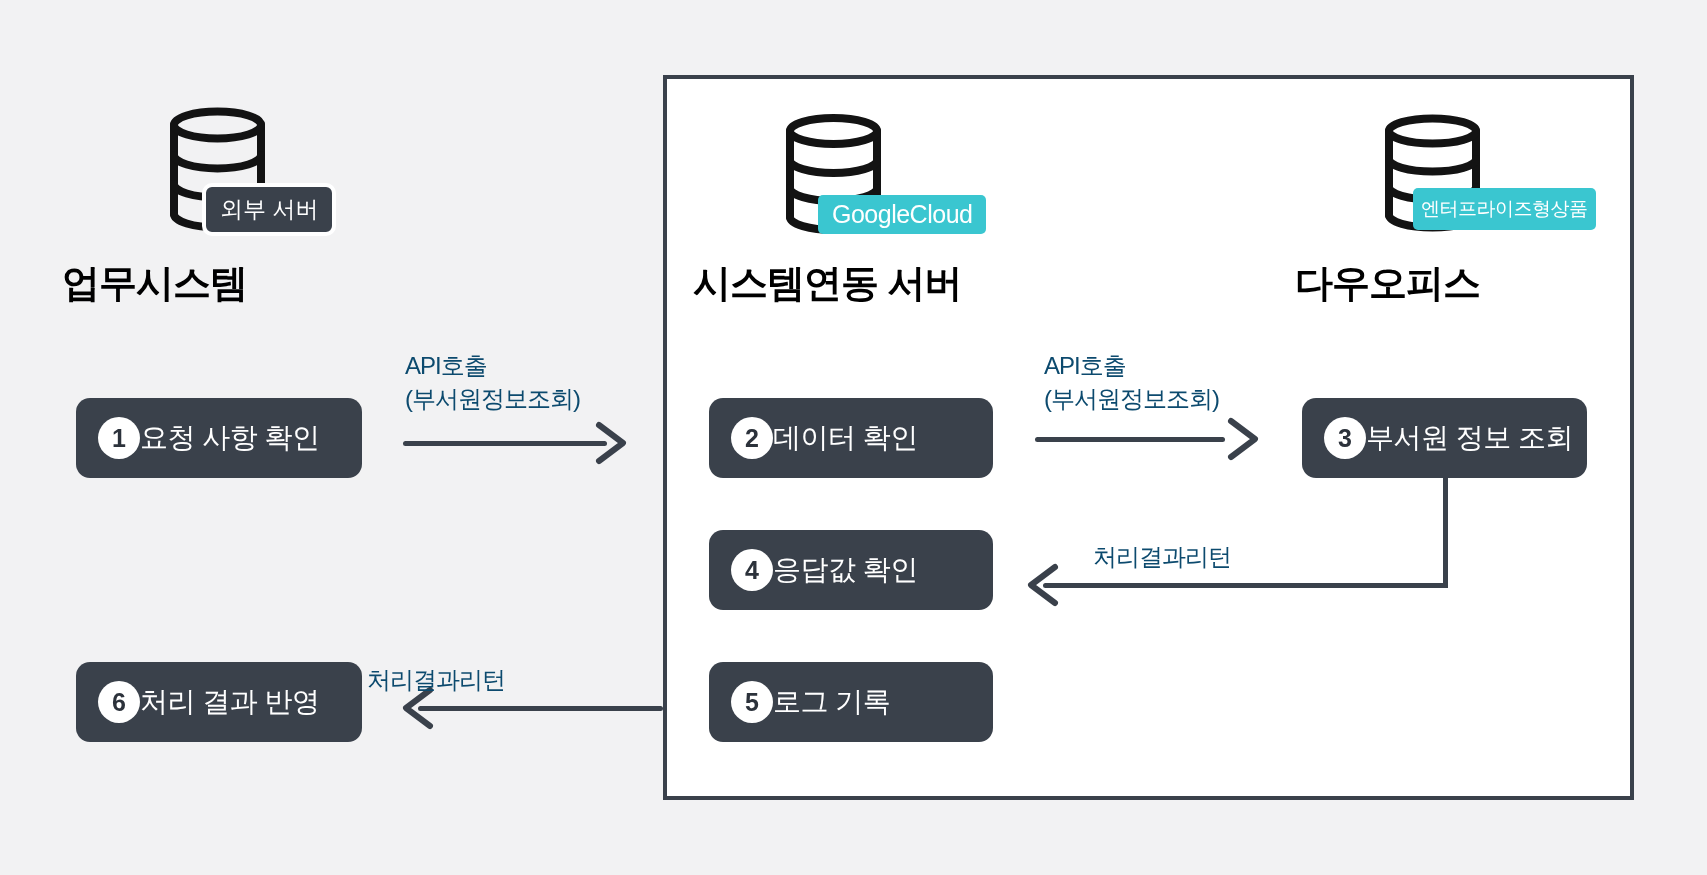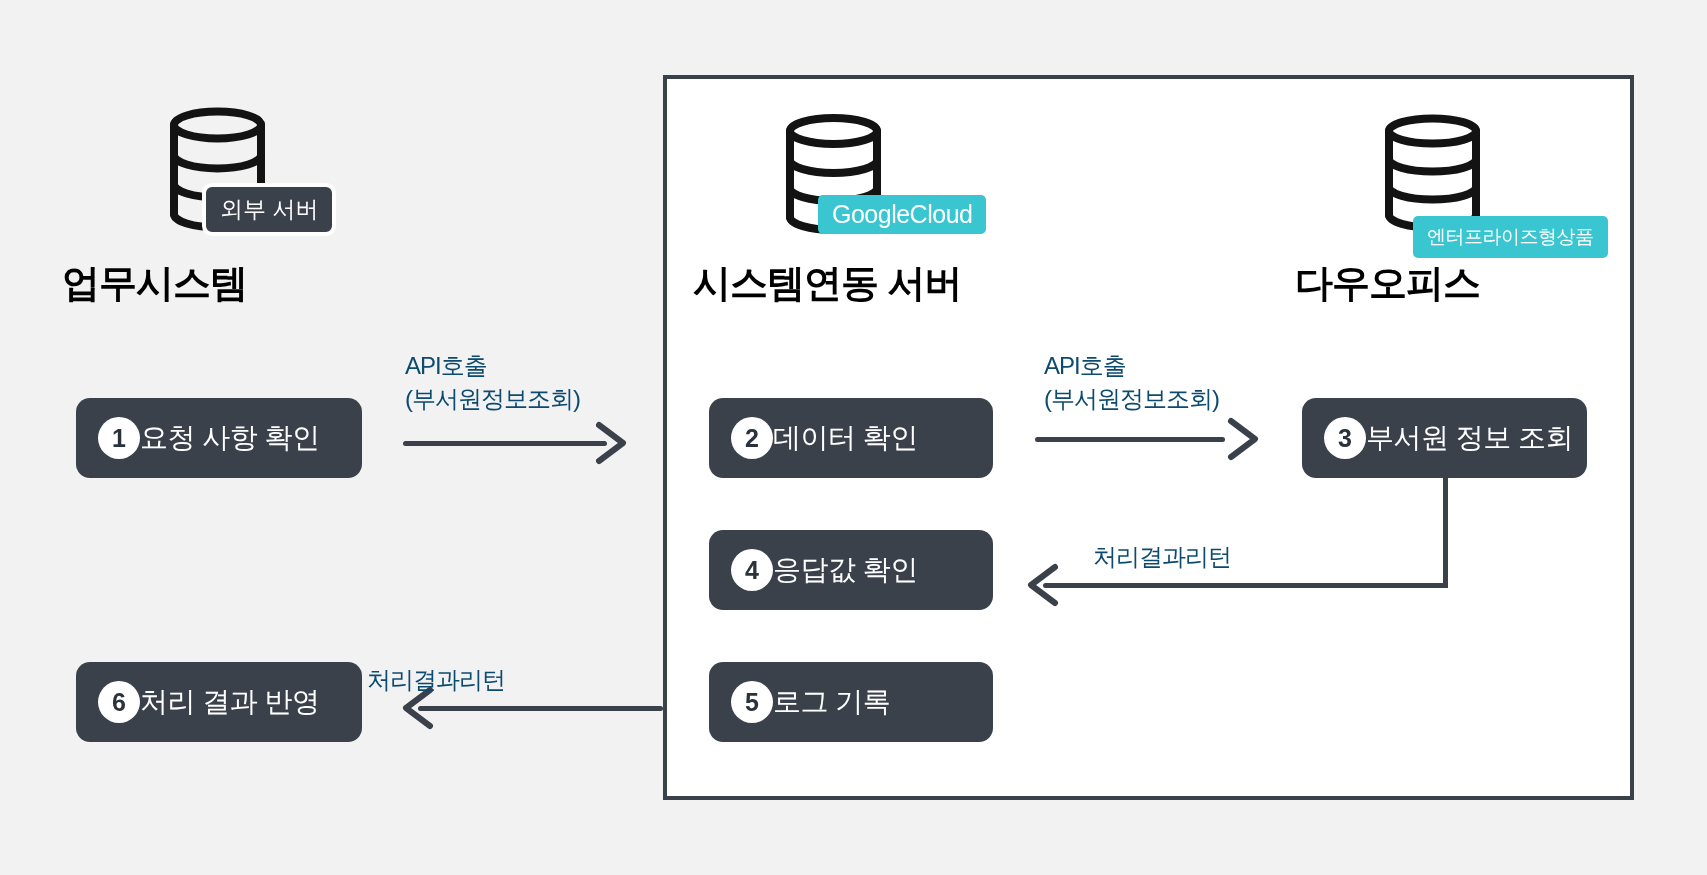--- a/index.html
+++ b/index.html
@@ -49,22 +49,21 @@
     border-radius: 5px;
   }
   .badge-gc {
     font-size: 25px;
     letter-spacing: -0.5px;
     padding: 5px 14px;
   }
   .badge-ent {
     font-size: 19px;
     letter-spacing: -0.5px;
-    padding: 8px 14px;
-    margin-top: 28px;
+    padding: 8px 8px;
   }
   .step-box {
     position: absolute;
     height: 80px;
     background: #3a414b;
     border-radius: 14px;
     display: flex;
     align-items: center;
     padding-left: 22px;
   }

